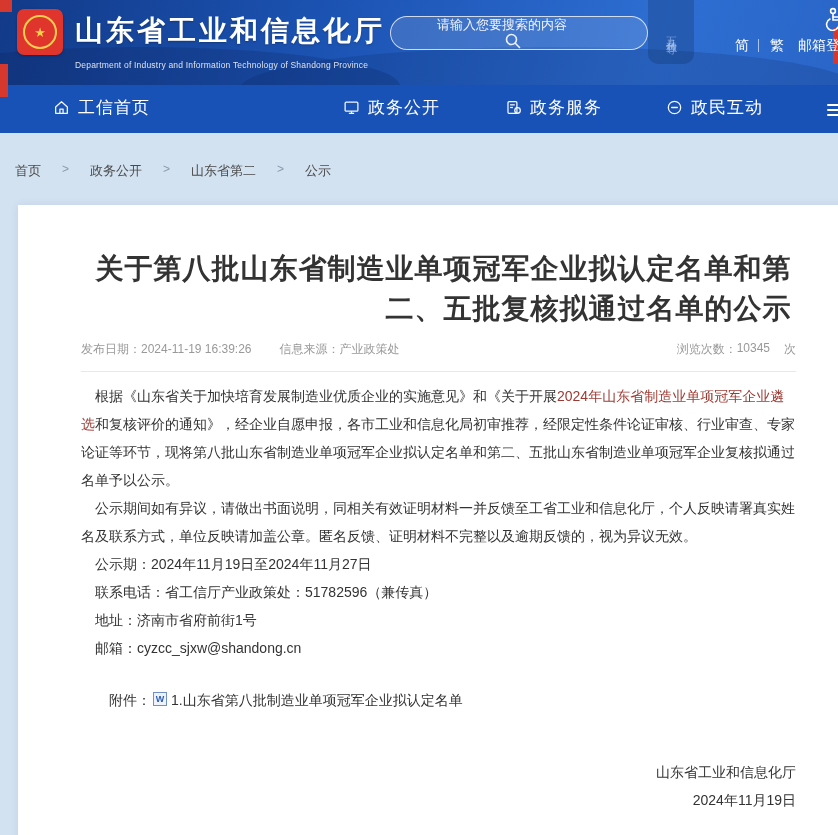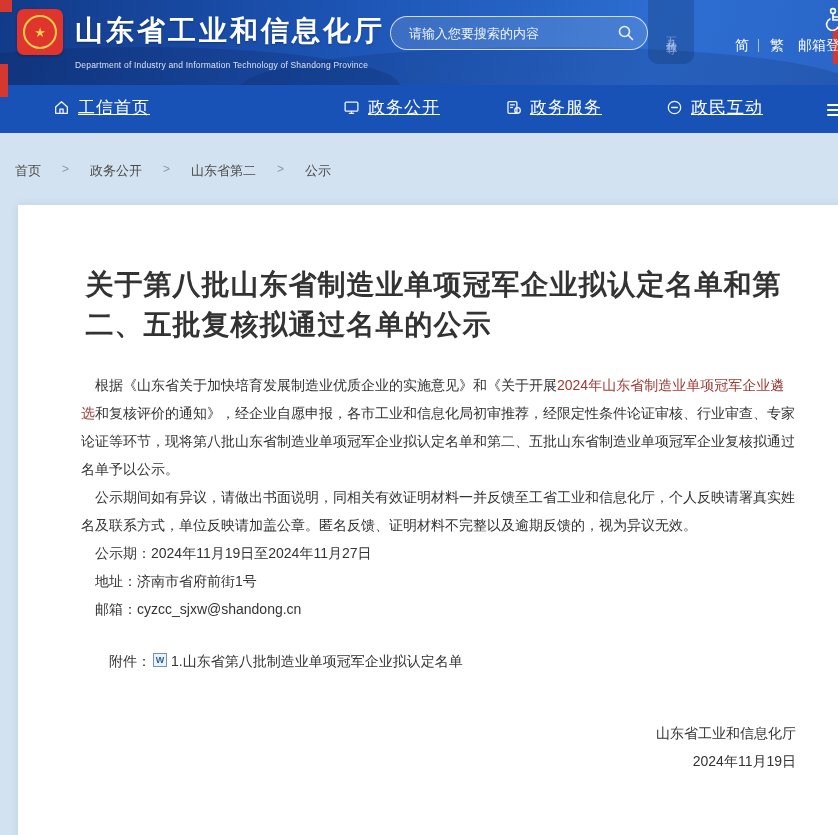--- a/index.html
+++ b/index.html
@@ -24,52 +24,52 @@
           display:flex;align-items:center;justify-content:center;box-shadow:0 1px 3px rgba(0,0,0,.25);}
   .emblem .ring{width:30px;height:30px;border:2px solid #f6cf4e;border-radius:50%;
           display:flex;align-items:center;justify-content:center;}
   .emblem .ring .star{color:#f6cf4e;font-size:13px;line-height:1;}
   .hdr-titles{position:absolute;left:75px;top:14px;color:#fff;}
   .site-title{font-size:28px;font-weight:bold;letter-spacing:3px;line-height:34px;text-shadow:0 1px 2px rgba(0,0,0,.25);}
   .site-sub{font-size:8.5px;color:rgba(255,255,255,.85);letter-spacing:.2px;margin-top:12px;}
 
   .search{position:absolute;left:390px;top:16px;width:258px;height:34px;border-radius:17px;
           background:rgba(255,255,255,.13);border:1px solid rgba(255,255,255,.75);box-sizing:border-box;
-          display:flex;align-items:center;}
+          display:flex;align-items:center;flex-direction:column;}
   .search input{flex:1;background:transparent;border:none;outline:none;color:#fff;
           font-size:13px;padding:0 6px 0 18px;font-family:inherit;}
   .search input::placeholder{color:rgba(255,255,255,.92);}
   .search svg{margin-right:12px;flex:0 0 auto;}
 
   .util{position:absolute;left:0;top:0;width:838px;height:85px;color:#fff;font-size:14px;}
   .util .lang1{position:absolute;left:735px;top:37px;cursor:pointer;}
   .util .lang-sep{position:absolute;left:758px;top:39px;width:1px;height:13px;background:rgba(255,255,255,.6);}
   .util .lang2{position:absolute;left:770px;top:37px;cursor:pointer;}
   .util .mail{position:absolute;left:798px;top:37px;white-space:nowrap;cursor:pointer;}
   .util .acc{position:absolute;left:824px;top:7px;}
 
   
   .nav{position:absolute;left:0;top:85px;width:838px;height:48px;background:#1852b6;}
   .nav-item{position:absolute;top:0;height:44px;display:flex;align-items:center;gap:8px;color:#fff;
-            font-size:17px;letter-spacing:1px;cursor:pointer;text-decoration:underline;}
+            font-size:17px;letter-spacing:1px;cursor:pointer;}
   .nav-item svg{opacity:.95;}
   .nav-menu{position:absolute;left:827px;top:16px;width:20px;}
   .nav-menu i{display:block;width:16px;height:2px;background:#fff;margin:3px 0;border-radius:1px;}
 
   
   .crumbs{position:absolute;left:15px;top:162px;font-size:13px;color:#4a4a4a;display:flex;gap:21px;}
   .crumbs .sep{color:#8a9aae;font-size:12px;}
   .crumbs .item{cursor:pointer;}
 
   
   .card{position:absolute;left:18px;top:205px;width:828px;height:660px;background:#fff;
         box-shadow:0 0 8px rgba(40,70,120,.10);box-sizing:border-box;
         padding:44px 50px 0 63px;}
-  .art-title{width:706px;margin:16px auto;font-size:28px;font-weight:bold;color:#333;
-        letter-spacing:1px;line-height:40px;text-align:left;}
+  .art-title{width:706px;margin:0 auto;font-size:28px;font-weight:bold;color:#333;
+        letter-spacing:1px;line-height:40px;text-align:right;}
   .meta{display:flex;align-items:center;color:#999;font-size:12px;margin-top:12px;
         padding-bottom:13px;border-bottom:1px solid #e8e8e8;}
   .meta .m-left{display:flex;gap:28px;}
   .meta .m-right{margin-left:auto;display:flex;}
   .meta .views-unit{margin-left:14px;}
 
   .bodytext{padding-top:10px;font-size:14px;line-height:28px;color:#333;}
   .bodytext p{margin:0;text-indent:1em;}
   .red-seg{color:#9c3a32;}
   .attach{margin-top:24px;}
@@ -176,25 +176,37 @@
     <span class="item">政务公开</span>
     <span class="sep">&gt;</span>
     <span class="item">山东省第二</span>
     <span class="sep">&gt;</span>
     <span class="item">公示</span>
   </div>
 
   <main class="card">
     <h1 class="art-title">关于第八批山东省制造业单项冠军企业拟认定名单和第二、五批复核拟通过名单的公示</h1>
 
+    <div class="meta">
+      <div class="m-left">
+        <span><span>发布日期：</span><span>2024-11-19 16:39:26</span></span>
+        <span><span>信息来源：</span><span>产业政策处</span></span>
+      </div>
+      <div class="m-right">
+        <span>浏览次数：</span>
+        <span>10345</span>
+        <span class="views-unit">次</span>
+      </div>
+    </div>
 
     <div class="bodytext">
       <p><span>根据《山东省关于加快培育发展制造业优质企业的实施意见》和《关于开展</span><span class="red-seg">2024年山东省制造业单项冠军企业遴选</span><span>和复核评价的通知》，经企业自愿申报，各市工业和信息化局初审推荐，经限定性条件论证审核、行业审查、专家论证等环节，现将第八批山东省制造业单项冠军企业拟认定名单和第二、五批山东省制造业单项冠军企业复核拟通过名单予以公示。</span></p>
       <p>公示期间如有异议，请做出书面说明，同相关有效证明材料一并反馈至工省工业和信息化厅，个人反映请署真实姓名及联系方式，单位反映请加盖公章。匿名反馈、证明材料不完整以及逾期反馈的，视为异议无效。</p>
       <p>公示期：2024年11月19日至2024年11月27日</p>
+      <p>联系电话：省工信厅产业政策处：51782596（兼传真）</p>
       <p>地址：济南市省府前街1号</p>
       <p>邮箱：cyzcc_sjxw@shandong.cn</p>
 
       <div class="attach">
         <p class="a1"><span>附件：</span><span class="wicon">W</span><span class="link">1.山东省第八批制造业单项冠军企业拟认定名单</span></p>
       </div>
 
       <div class="sign">
         <p>山东省工业和信息化厅</p>
         <p>2024年11月19日</p>

